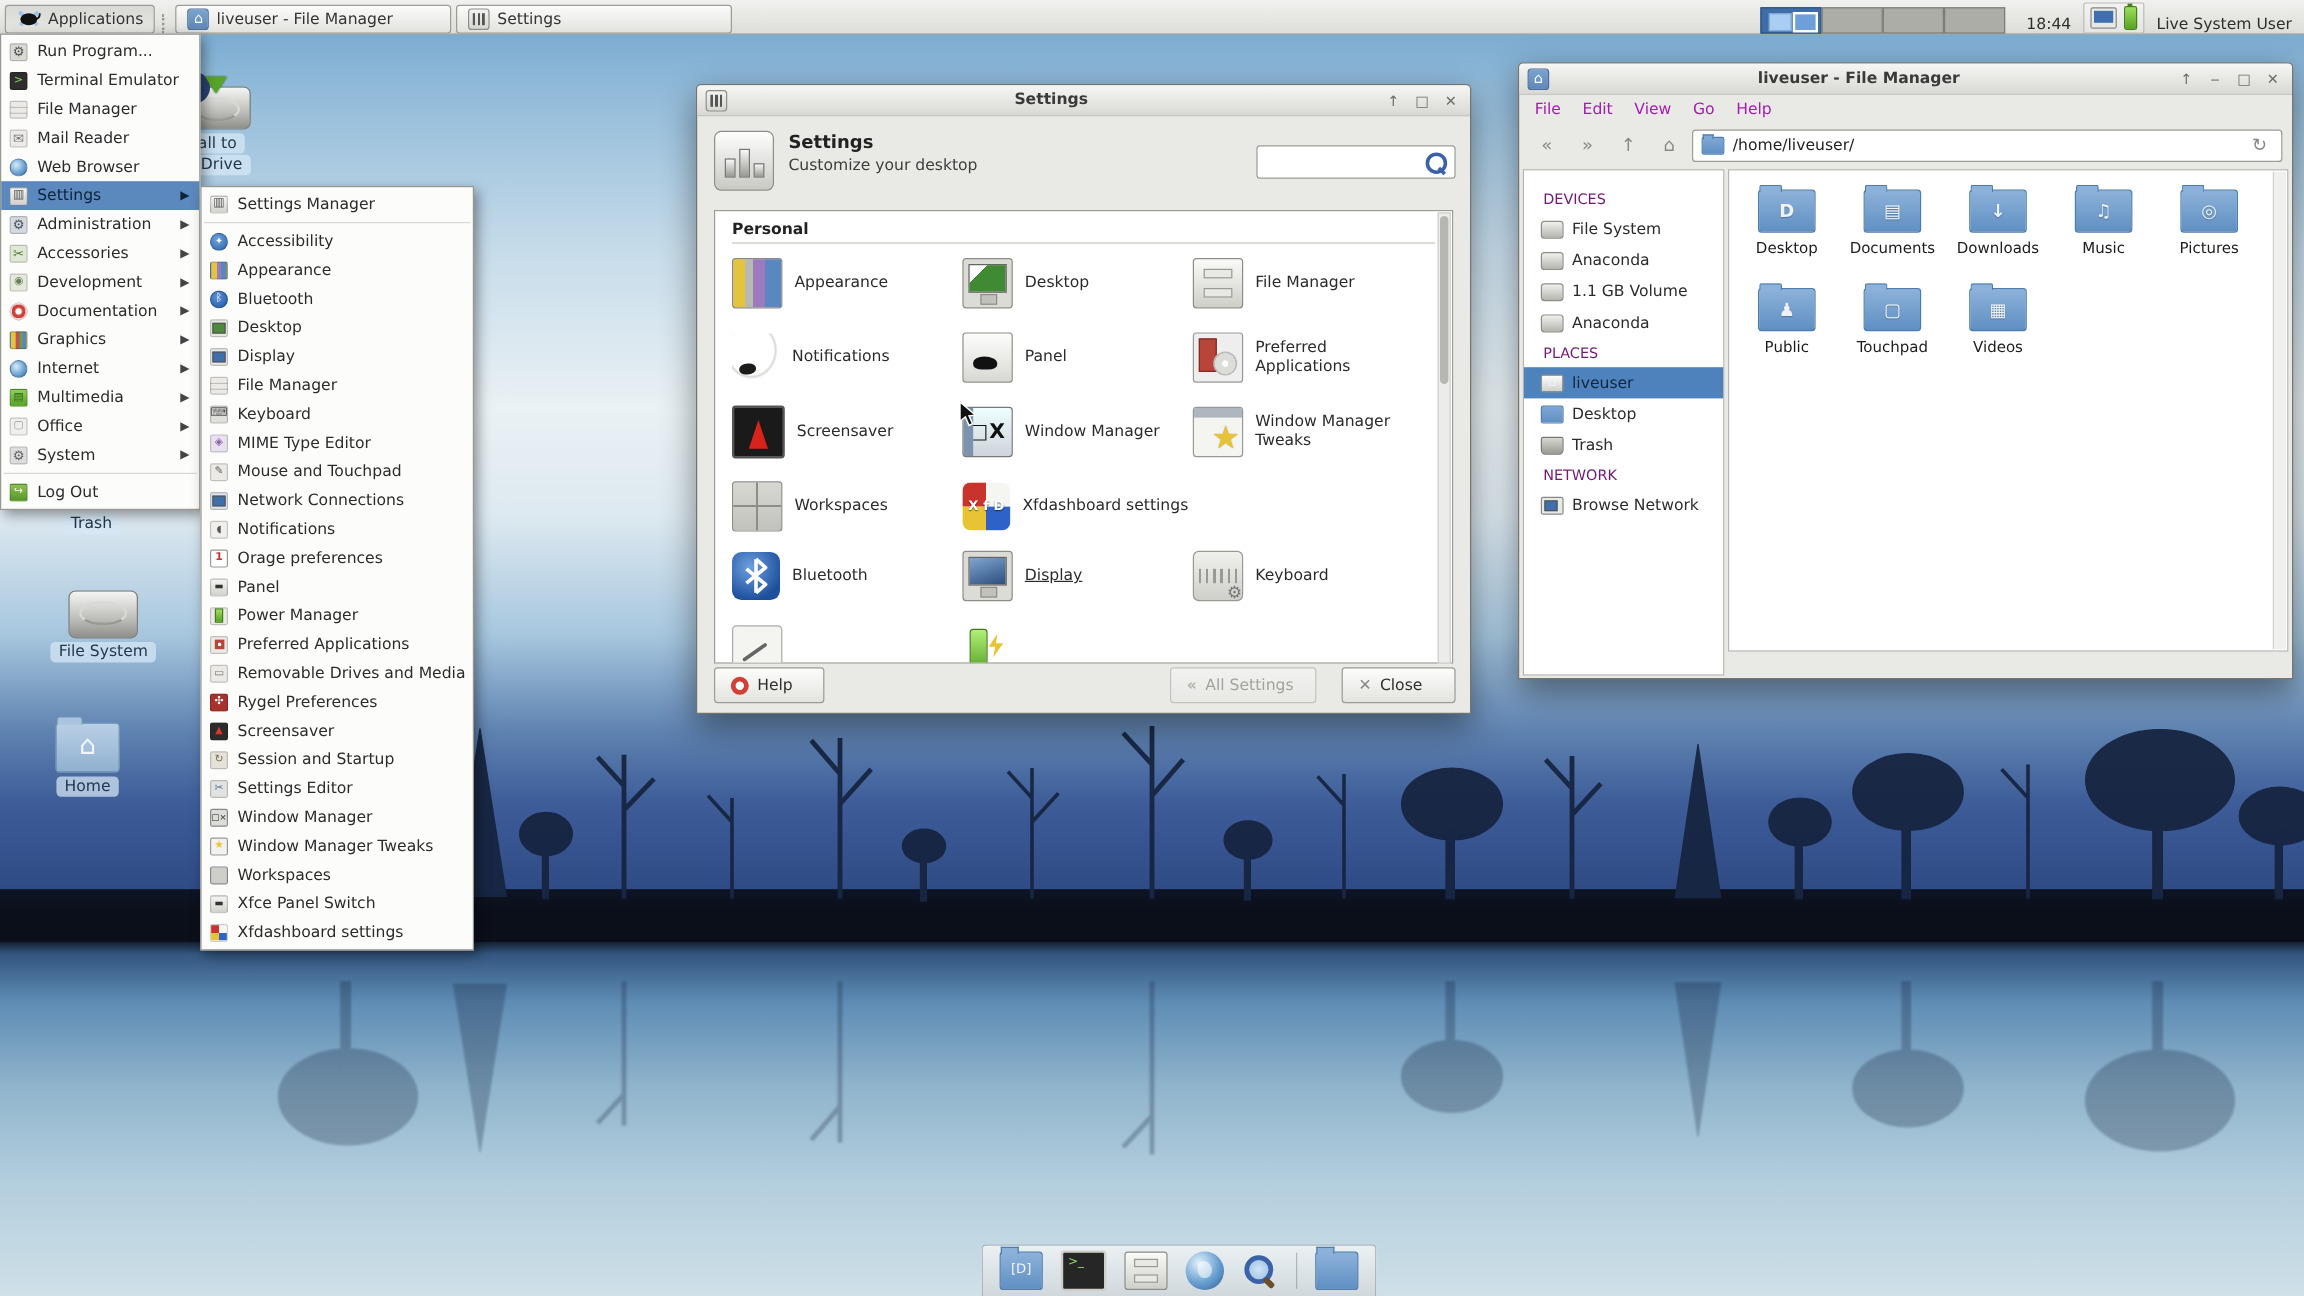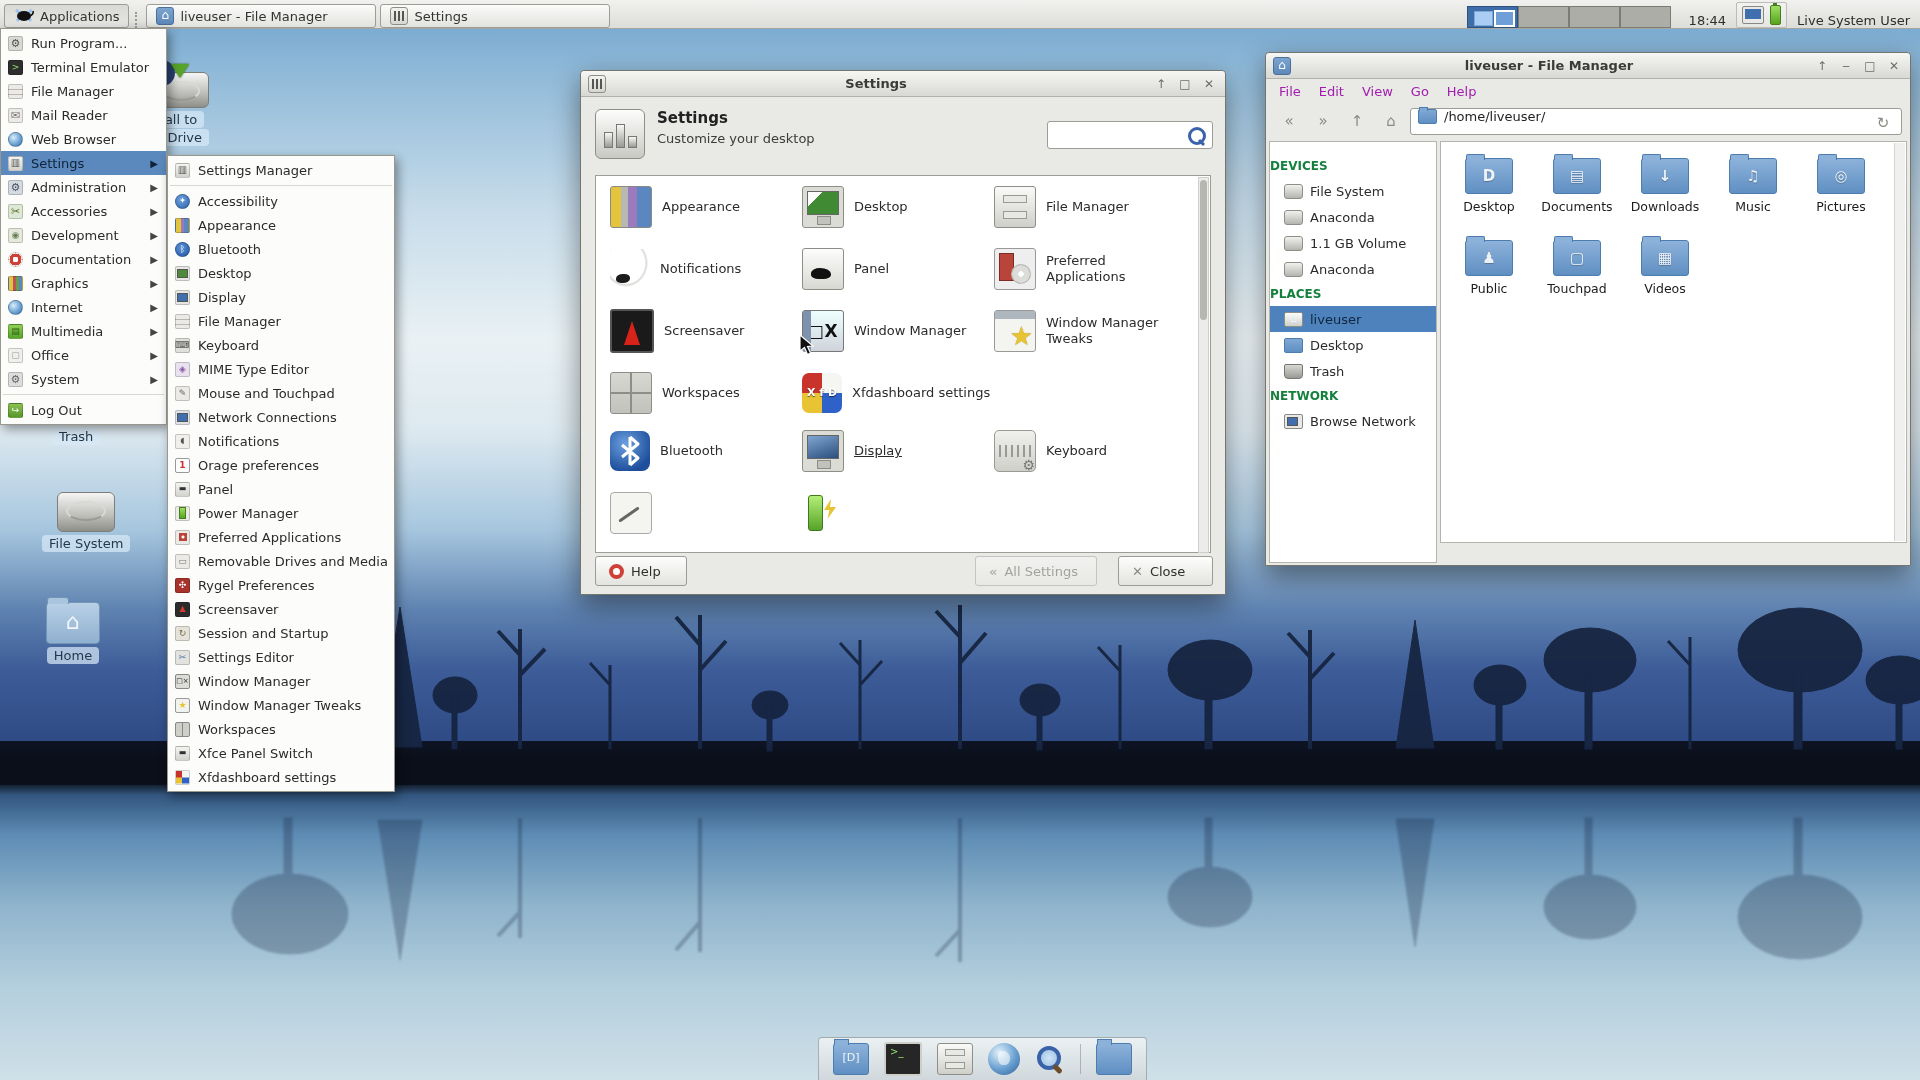--- a/index.html
+++ b/index.html
@@ -171,27 +171,27 @@
   [data-name="mouse-big-icon"].ticon{background:#f4f4f1;border:1px solid #aaa;border-radius:4px}
   [data-name="mouse-big-icon"]::after{content:"";position:absolute;left:6px;top:20px;width:24px;height:3px;background:#666;transform:rotate(-35deg);border-radius:2px}
   [data-name="power-big-icon"].ticon{background:transparent}
   [data-name="power-big-icon"]::before{content:"";position:absolute;left:6px;top:2px;width:13px;height:34px;border:1px solid #3f7a1a;border-radius:3px;background:linear-gradient(#b2ef77,#58a32a)}
   [data-name="power-big-icon"]::after{content:"";position:absolute;right:6px;top:6px;width:12px;height:20px;background:#e8c435;clip-path:polygon(60% 0,0 55%,45% 55%,30% 100%,100% 40%,50% 40%)}
   
   .menubar{height:24px;display:flex;align-items:center;padding-left:4px}
   .menubar span{padding:0 9px;color:#a21caf}
   .fmtools{height:36px;display:flex;align-items:center;gap:4px;padding:0 8px}
   .navb{width:28px;height:26px;display:flex;align-items:center;justify-content:center;color:#8a8a85;font-size:15px;border:1px solid transparent;border-radius:3px}
-  .pathfield{flex:1;height:27px;background:#fff;border:1px solid #9d9d97;border-radius:3px;display:flex;gap:7px;padding:0 7px;box-sizing:border-box}
+  .pathfield{flex:1;height:27px;background:#fff;border:1px solid #9d9d97;border-radius:3px;display:flex;align-items:center;gap:7px;padding:12px 7px;box-sizing:border-box}
   .pathtxt{flex:1;color:#222}
   .minifolder{width:17px;height:13px;border-radius:2px;background:linear-gradient(#7fa8d4,#5f8fc2);border:1px solid #4c7dae;position:relative}
   .minifolder::before{content:"";position:absolute;top:-3px;left:0;width:7px;height:3px;background:#7fa8d4;border:1px solid #4c7dae;border-bottom:none}
   .fmbody{position:absolute;left:3px;right:3px;top:88px;bottom:2px}
   .sidebar{position:absolute;left:0;top:0;bottom:0;width:168px;background:#fff;border:1px solid #b5b5b0;box-sizing:border-box;padding-top:12px}
-  .shead2{font-size:12px;font-weight:bold;color:#15803d;padding:5px 0}
+  .shead2{font-size:12px;font-weight:normal;color:#701a75;padding:5px 16px}
   .srow{height:26px;display:flex;align-items:center;gap:7px;padding-left:14px;color:#2b2b2b}
   .srow.sel{background:#4d82bd;color:#10263d}
   .si{width:17px;height:13px;flex:0 0 17px;position:relative}
   .si-drive{background:linear-gradient(#f0f0ed,#b5b5b0);border:1px solid #8e8e88;border-radius:3px}
   .si-folder{background:linear-gradient(#7fa8d4,#5f8fc2);border:1px solid #4c7dae;border-radius:2px}
   .si-home{background:linear-gradient(#fdfdfc,#d0d0cb);border:1px solid #8e8e88;border-radius:2px}
   .si-home::after{content:"⌂";position:absolute;inset:0;font-size:11px;line-height:12px;text-align:center;color:#555}
   .srow.sel .si-home::after{color:#eaf2fa}
   .si-trash{background:linear-gradient(#d8d8d3,#9a9a94);border:1px solid #777;border-radius:2px 2px 4px 4px}
   .si-net{background:#e8e8e4;border:1px solid #888;border-radius:2px}
@@ -325,20 +325,21 @@
         <i style="left:32px;height:10px"></i>
     </div>
     <div class="stitle" data-name="settings-header-title">Settings</div>
     <div class="ssub" data-name="settings-header-subtitle">Customize your desktop</div>
     <div class="search" data-name="settings-search-input">
       <span class="mag" data-name="search-icon"></span>
     </div>
   </div>
 
   <div class="card" data-name="settings-items-scrollarea">
+    <div class="sechdr" data-name="section-header-personal">Personal</div>
     <div class="tilegrid">
       <div class="tile" data-name="settings-item-appearance">
           <span class="ticon" data-name="appearance-icon"></span>
           <span class="tl">Appearance</span>
         </div>
       <div class="tile" data-name="settings-item-desktop">
           <span class="ticon monframe" data-name="desktop-big-icon"></span>
           <span class="tl">Desktop</span>
         </div>
       <div class="tile" data-name="settings-item-file-manager">

